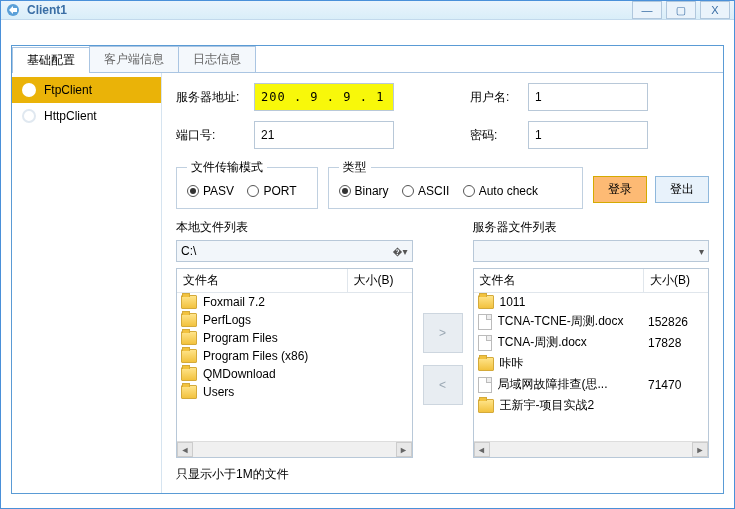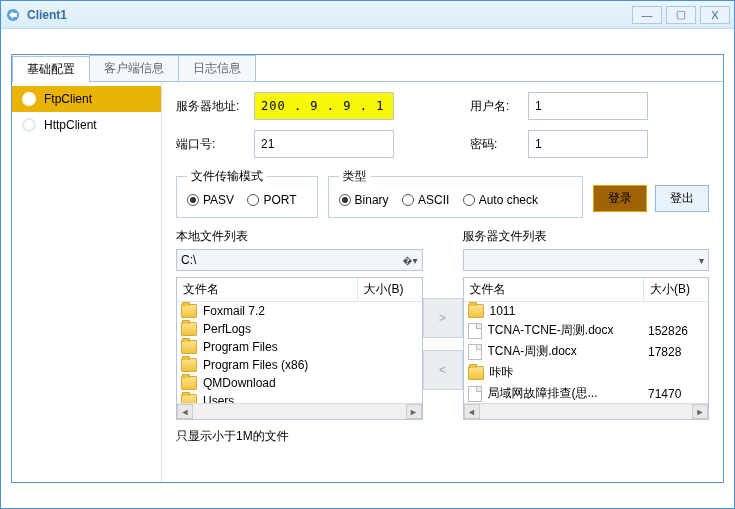--- a/index.html
+++ b/index.html
@@ -31,28 +31,28 @@
 .tx.w2 { width: 120px; }
 .spacer { width: 60px; }
 .lbl2 { width: 50px; }
 .groups-row { display: flex; gap: 10px; align-items: flex-start; margin-bottom: 10px; }
 fieldset { border: 1px solid #c0d0e0; padding: 8px 10px; }
 legend { padding: 0 4px; }
 .radio { display: inline-flex; align-items: center; gap: 4px; margin-right: 10px; cursor: pointer; }
 .rb { width: 12px; height: 12px; border: 1px solid #555; border-radius: 50%; display: inline-block; position: relative; }
 .rb.sel::after { content: ""; position: absolute; width: 6px; height: 6px; background: #333; border-radius: 50%; top: 2px; left: 2px; }
 .btn { border: 1px solid #8fb8dc; padding: 4px 14px; cursor: pointer; background: #e8f2fb; }
-.btn.primary { background: #a16207; border-color: #d4aa00; }
+.btn.primary { background: #fdba74; border-color: #d4aa00; }
 .btns-col { display: flex; flex-direction: column; gap: 0; align-self: center; }
-.lists-row { display: flex; align-items: flex-start; }
+.lists-row { display: flex; gap: 10px; align-items: flex-start; }
 .list-panel { flex: 1; }
 .list-title { margin-bottom: 4px; }
 .combo { width: 100%; border: 1px solid #b8c8d8; height: 22px; display: flex; align-items: center; justify-content: space-between; padding: 0 4px; background: #f2f6fa; cursor: pointer; margin-bottom: 6px; }
 .chev { font-size: 10px; color: #555; }
-.listbox { border: 1px solid #b8c8d8; height: 143px; overflow: auto; position: relative; }
+.listbox { border: 1px solid #b8c8d8; height: 190px; overflow: auto; position: relative; }
 .lh { display: flex; background: #fff; border-bottom: 1px solid #e0e6ec; font-weight: normal; }
 .lh-col1 { flex: 1; padding: 3px 6px; border-right: 1px solid #e0e6ec; }
 .lh-col2 { width: 64px; padding: 3px 6px; }
 .li-row { display: flex; align-items: center; padding: 2px 4px; }
 .fico { width: 16px; height: 14px; background: linear-gradient(#ffe48a, #f2c23e); border: 1px solid #d4aa3a; border-radius: 1px; margin-right: 6px; position: relative; }
 .fico::before { content: ""; position: absolute; top: -3px; left: 0; width: 6px; height: 3px; background: #f2c23e; border: 1px solid #d4aa3a; border-bottom: none; }
 .dico { width: 14px; height: 16px; background: #fff; border: 1px solid #bbb; margin-right: 6px; position: relative; }
 .dico::before { content: ""; position: absolute; top: 0; right: 0; width: 4px; height: 4px; background: #eee; border-left: 1px solid #bbb; border-bottom: 1px solid #bbb; }
 .li-name { flex: 1; white-space: nowrap; overflow: hidden; text-overflow: ellipsis; }
 .li-size { width: 56px; text-align: left; }

